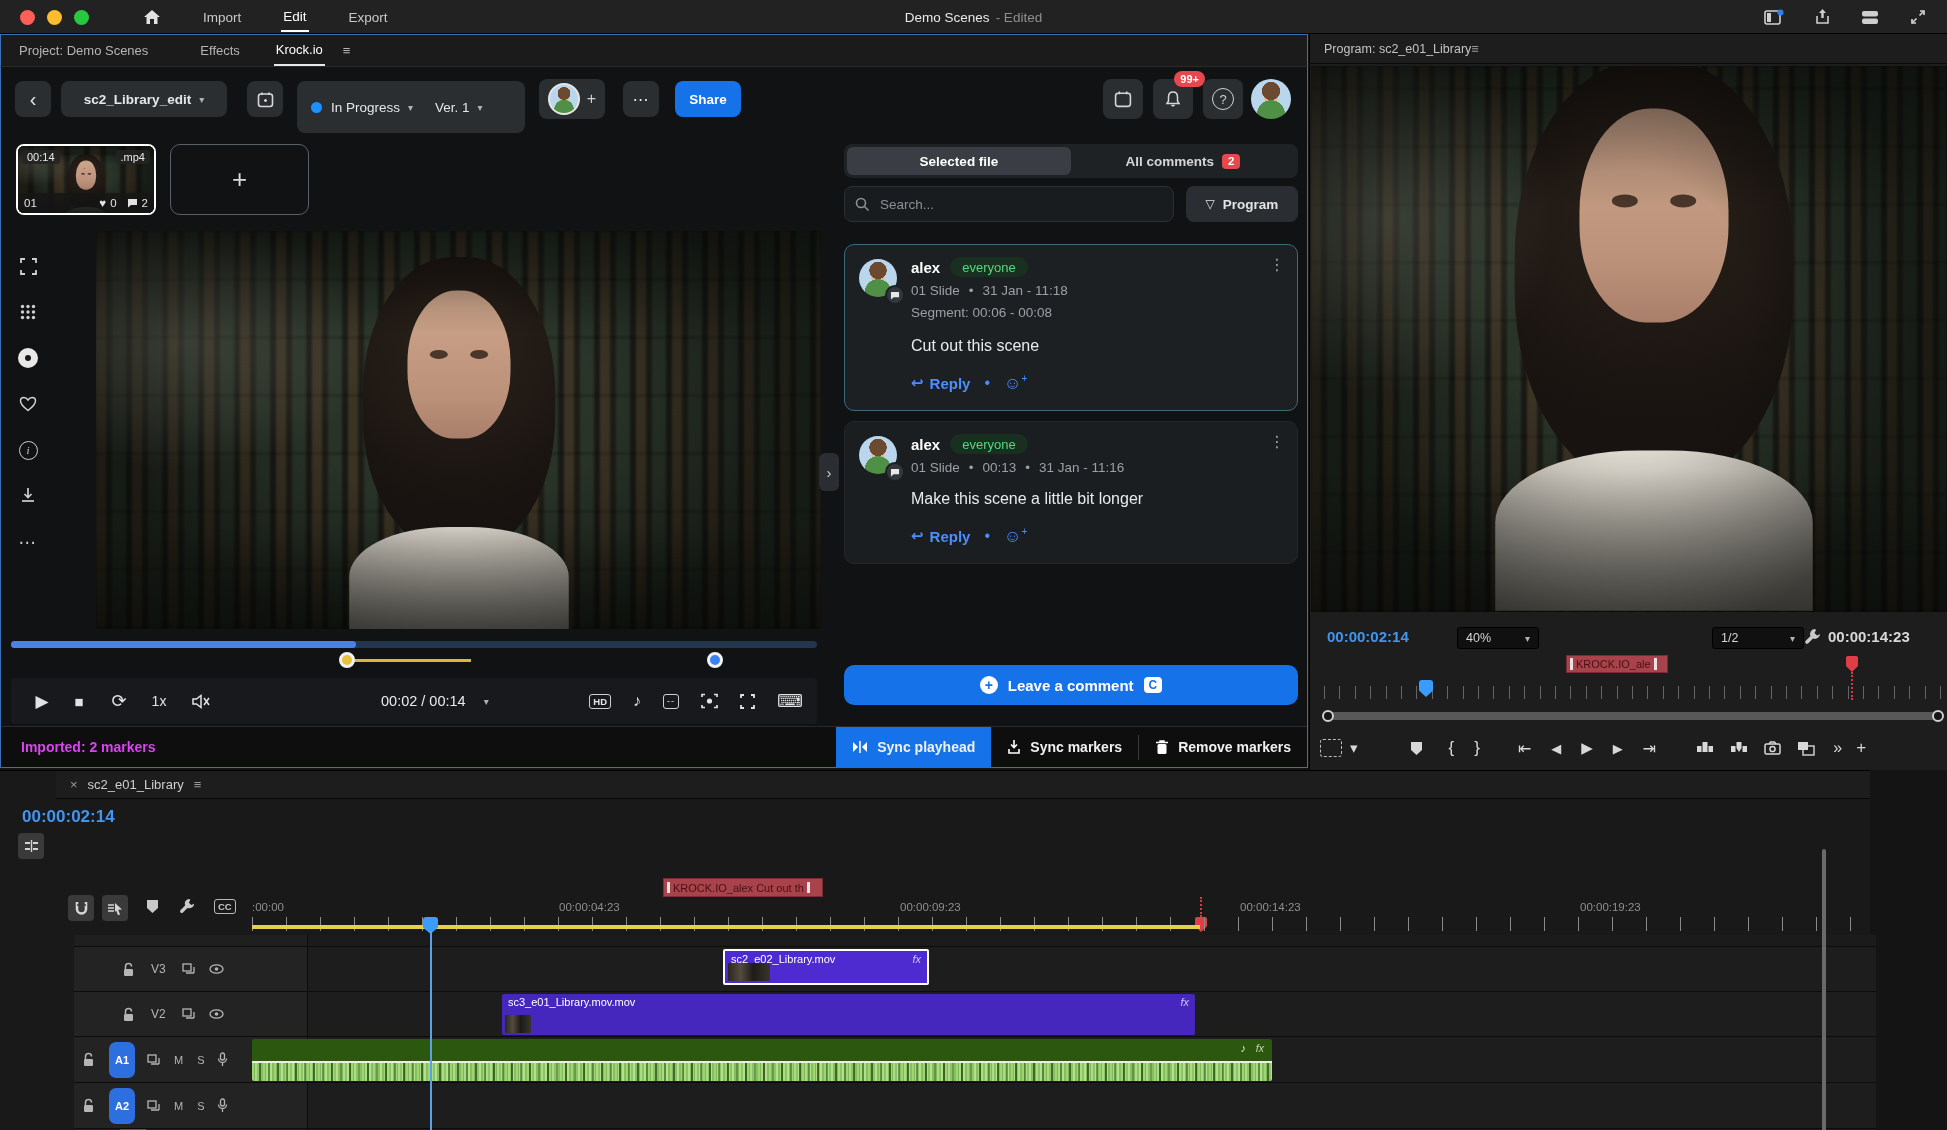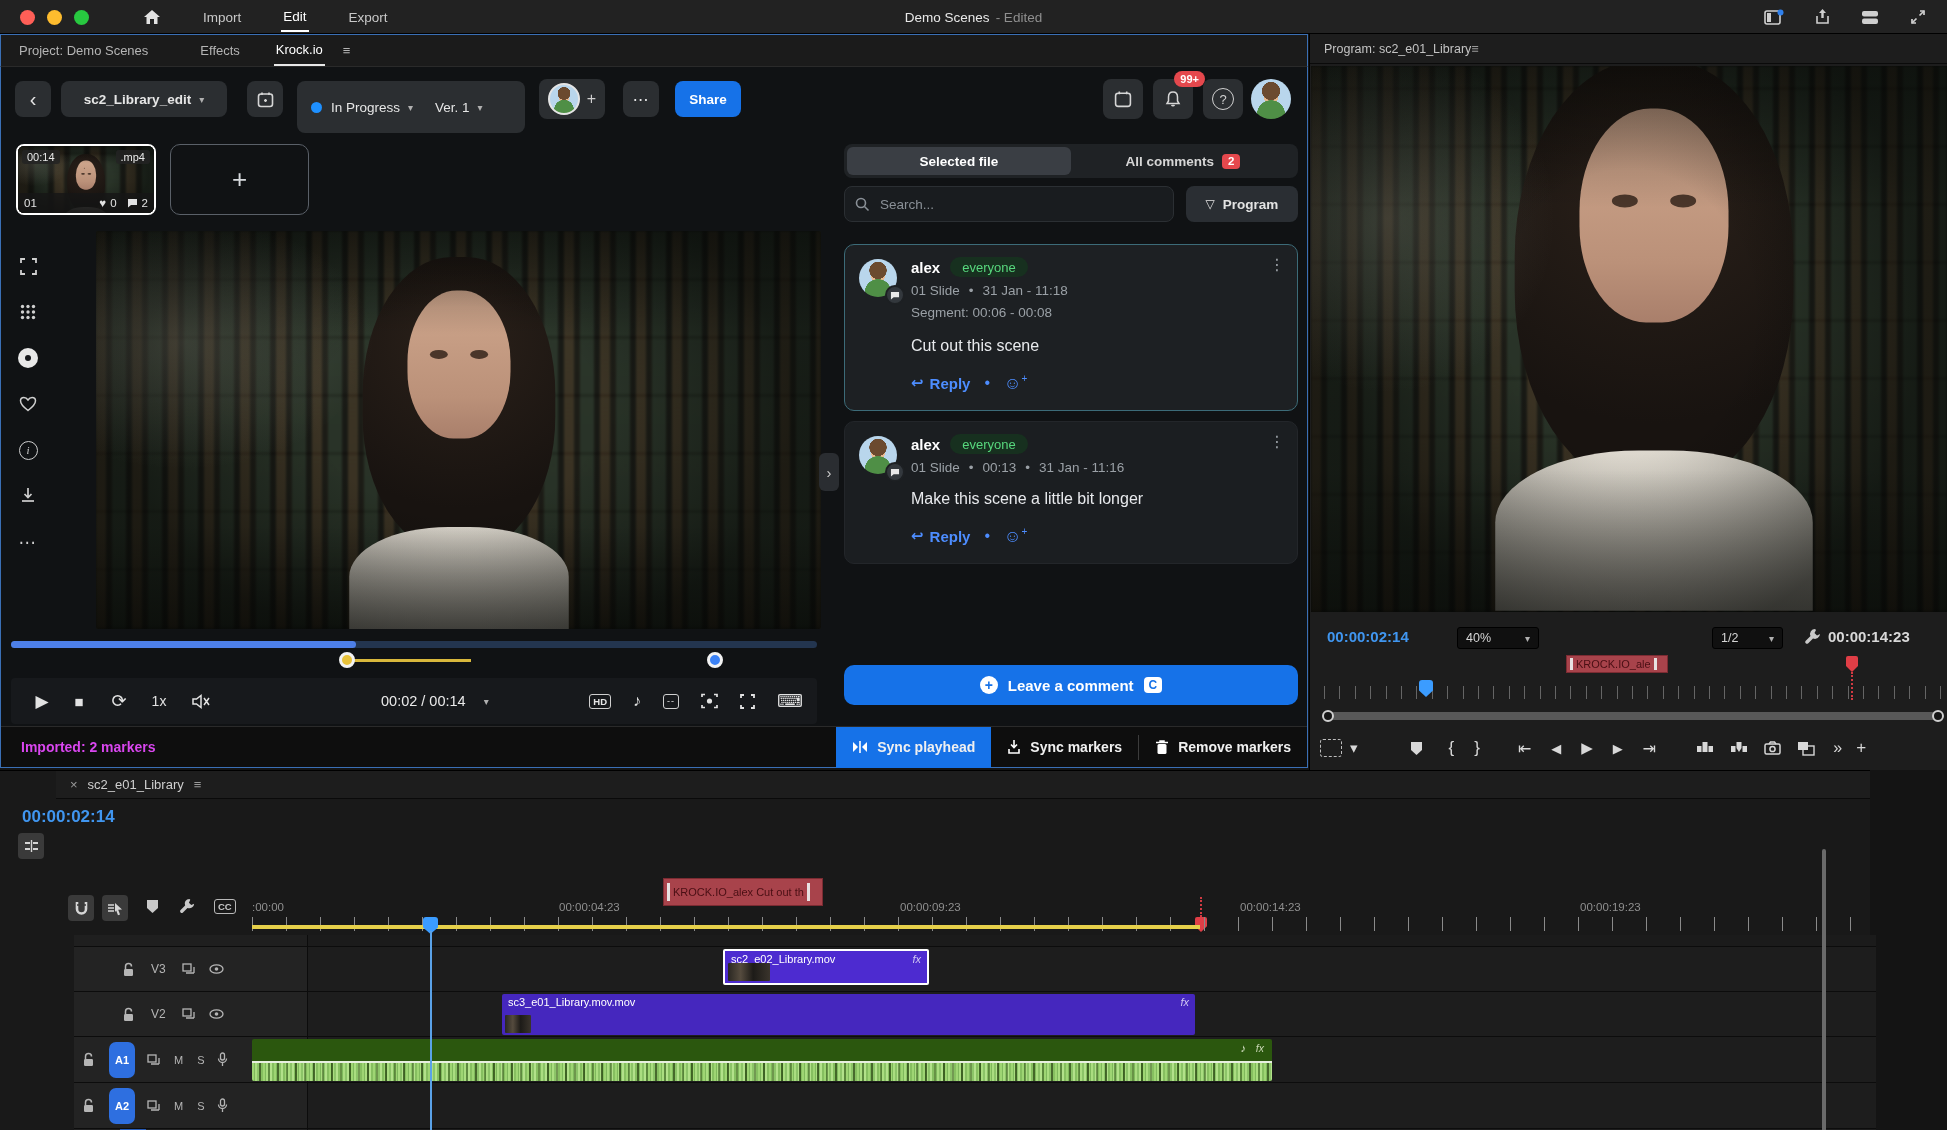--- a/index.html
+++ b/index.html
@@ -494,21 +494,21 @@
           <div class="shirt"></div>
         </div>
       <div class="vign"></div>
     </div>
 
     <div class="abs tc-blue" style="left:17px;top:594px;font-size:15px;">00:00:02:14</div>
     <div class="pselect abs" style="left:135px;top:593px;width:82px;height:22px;margin-left:12px;">
       <span>40%</span>
         <span class="caret">▾</span>
     </div>
-    <div class="pselect abs" style="left:402px;top:593px;width:71px;height:22px;">
+    <div class="pselect abs" style="left:402px;top:593px;width:92px;height:22px;">
       <span>1/2</span>
         <span class="caret">▾</span>
     </div>
     <span class="abs ico" style="left:493px;top:593px;">
         <svg width="19" height="19" viewBox="0 0 19 19">
           <path d="M12 2 a5 5 0 0 0 -4.5 7 L2.5 14 a1.8 1.8 0 0 0 2.5 2.5 L10 11.5 a5 5 0 0 0 7 -4.5 l-3 1.5 -2.5 -2.5 1.5 -3 Z" fill="#c9c9c9"></path>
         </svg>
       </span>
     <div class="abs" style="left:518px;top:594px;font-size:15px;color:#d8d8d8;font-weight:bold;">00:00:14:23</div>
 
@@ -664,21 +664,21 @@
           </svg>
         </span>
     <span class="abs" style="left:196px;top:66px;border:1.5px solid #b9b9b9;border-radius:3px;color:#c9c9c9;font-size:9.5px;font-weight:bold;padding:1px 3px;">CC</span>
 
     <span class="rlabel" style="left:234px;">:00:00</span>
     <span class="rlabel" style="left:541px;">00:00:04:23</span>
     <span class="rlabel" style="left:882px;">00:00:09:23</span>
     <span class="rlabel" style="left:1222px;">00:00:14:23</span>
     <span class="rlabel" style="left:1562px;">00:00:19:23</span>
 
-    <div class="rmarker abs" style="left:645px;top:45px;width:160px;height:28px;">
+    <div class="rmarker abs" style="left:645px;top:45px;width:160px;height:19px;">
           <span>KROCK.IO_alex Cut out th</span>
         </div>
     <span class="flag abs" style="left:1177px;top:84px;width:12px;height:15px;"></span>
     <span class="reddots abs" style="left:1182px;top:64px;height:20px;"></span>
 
     <div class="abs" style="left:234px;top:84px;width:1624px;height:14px;background:
       repeating-linear-gradient(90deg,#8a8a8a 0 1px, rgba(0,0,0,0) 1px 34px);"></div>
 
     <div class="abs" style="left:234px;top:92px;width:948px;height:4px;background:#e6d04a;"></div>
 

